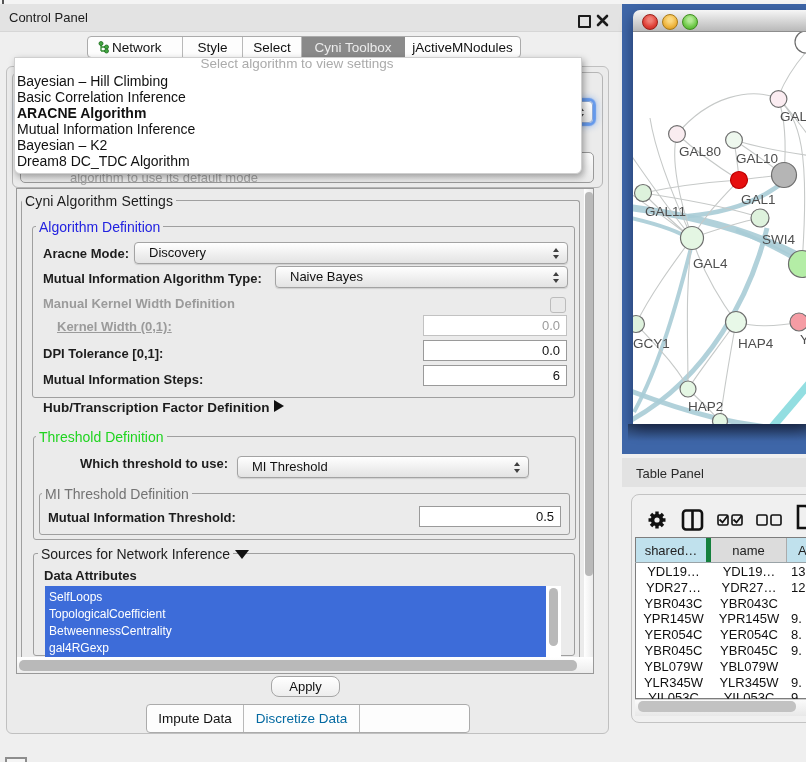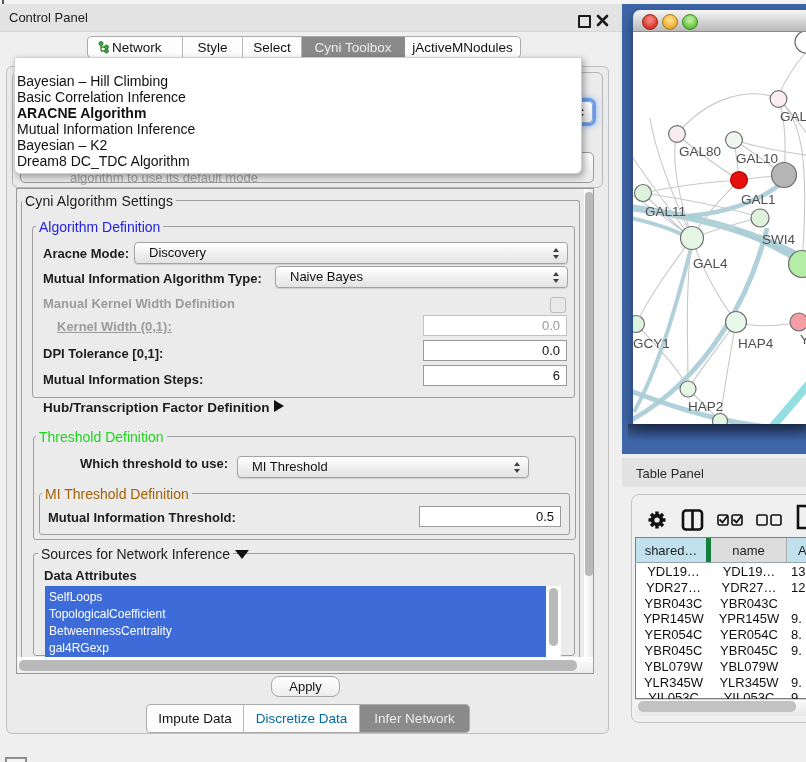--- a/index.html
+++ b/index.html
@@ -100,21 +100,21 @@
   <div class="group" style="left:33px;top:436px;width:541px;height:102px;"></div>
   <div class="gtitle" style="left:36px;top:429px;color:#1fd41f;">Threshold Definition</div>
 
   <div class="abs lbl" style="left:80px;top:456px;">Which threshold to use:</div>
   <div class="combo" style="left:237px;top:456px;width:290px;height:20px;">
       <span class="ct">MI Threshold</span>
       <span class="stepper"></span>
     </div>
 
   <div class="group" style="left:39px;top:493px;width:529px;height:40px;"></div>
-  <div class="gtitle" style="left:42px;top:486px;color:#a16207;">MI Threshold Definition</div>
+  <div class="gtitle" style="left:42px;top:486px;color:#737373;">MI Threshold Definition</div>
 
   <div class="abs lbl" style="left:48px;top:510px;">Mutual Information Threshold:</div>
   <div class="tfield" style="left:419px;top:506px;width:142px;height:21px;">0.5</div>
 
   <div class="group" style="left:33px;top:553px;width:540px;height:101px;"></div>
   <div class="gtitle" style="left:38px;top:546px;color:#1d1d1d;">Sources for Network Inference</div>
   <div class="abs" style="left:235px;top:550px;width:0;height:0;border-left:7.5px solid transparent;border-right:7.5px solid transparent;border-top:9px solid #111;"></div>
 
   <div class="abs lbl" style="left:44px;top:568px;">Data Attributes</div>
 
@@ -127,26 +127,26 @@
   <div class="abs" style="left:584px;top:189px;width:9px;height:468px;background:linear-gradient(to right,#ffffff,#ececec);"></div>
   <div class="abs" style="left:584.5px;top:192px;width:8px;height:384px;background:#b9b9b9;border-radius:4px;"></div>
   <div class="abs" style="left:17px;top:657px;width:576px;height:16px;background:linear-gradient(#ffffff,#ececec);"></div>
   <div class="abs" style="left:19px;top:660px;width:558px;height:11px;background:#b9b9b9;border-radius:5px;"></div>
 
   <div class="abs" style="left:271px;top:676px;width:67px;height:19px;border:1px solid #a6a6a6;border-radius:8px;background:linear-gradient(#ffffff,#ededed);text-align:center;font-size:13px;color:#111;line-height:19px;">Apply</div>
 
   <div class="abs" style="left:146px;top:704px;width:324px;height:29px;background:#fdfdfd;border:1px solid #ababab;border-radius:4px;box-sizing:border-box;display:flex;overflow:hidden;">
     <div style="width:97px;border-right:1px solid #b9b9b9;text-align:center;font-size:13.5px;color:#111;padding-top:6px;box-sizing:border-box;">Impute Data</div>
     <div style="width:116px;border-right:1px solid #b9b9b9;text-align:center;font-size:13.5px;color:#0369a1;padding-top:6px;box-sizing:border-box;">Discretize Data</div>
-    <div style="flex:1;background:#8a8a8a;text-align:center;font-size:13.5px;color:#ececec;padding-top:6px;box-sizing:border-box;">Infer Network</div>
   </div>
 
   <div class="abs" style="left:5px;top:757px;width:18px;height:10px;border:2px solid #8d8d8d;background:#f5f5f5;"></div>
 
   <div class="abs" style="left:14px;top:57px;width:566px;height:115px;background:#ffffff;border:1px solid #cfcfcf;border-radius:0 0 6px 6px;box-shadow:2px 3px 7px rgba(0,0,0,0.35);"></div>
+  <div class="abs" style="left:14px;top:56px;width:566px;text-align:center;font-size:13.5px;color:#ababab;">Select algorithm to view settings</div>
   <div class="abs" style="left:17px;top:73px;font-size:14px;color:#111;line-height:16.1px;">Bayesian – Hill Climbing<br>Basic Correlation Inference<br><span class="b">ARACNE Algorithm</span><br>Mutual Information Inference<br>Bayesian – K2<br>Dream8 DC_TDC Algorithm</div>
 
   <div class="abs" style="left:622px;top:4px;width:184px;height:450px;background:#3e66a8;"></div>
   <div class="abs" style="left:628px;top:424px;width:178px;height:20px;background:linear-gradient(#2a4166,rgba(62,102,168,0) 85%);"></div>
 
   <div class="abs" style="left:633px;top:10px;width:173px;height:414px;border-radius:7px 0 0 0;box-shadow:0 6px 14px rgba(0,0,25,0.45);overflow:hidden;">
     <div class="abs" style="left:0;top:0;width:173px;height:21px;background:linear-gradient(#f6f6f6,#b9b9b9);border-bottom:1px solid #8e8e8e;"></div>
     <div class="abs" style="left:0;top:22px;width:173px;height:392px;background:#ffffff;"></div>
 
     <div class="abs" style="left:9px;top:4px;width:14px;height:14px;border-radius:50%;background:radial-gradient(circle at 50% 35%,#f07f75 18%,#df4037 60%,#b8241c);border:0.5px solid #9a2019;"></div>

